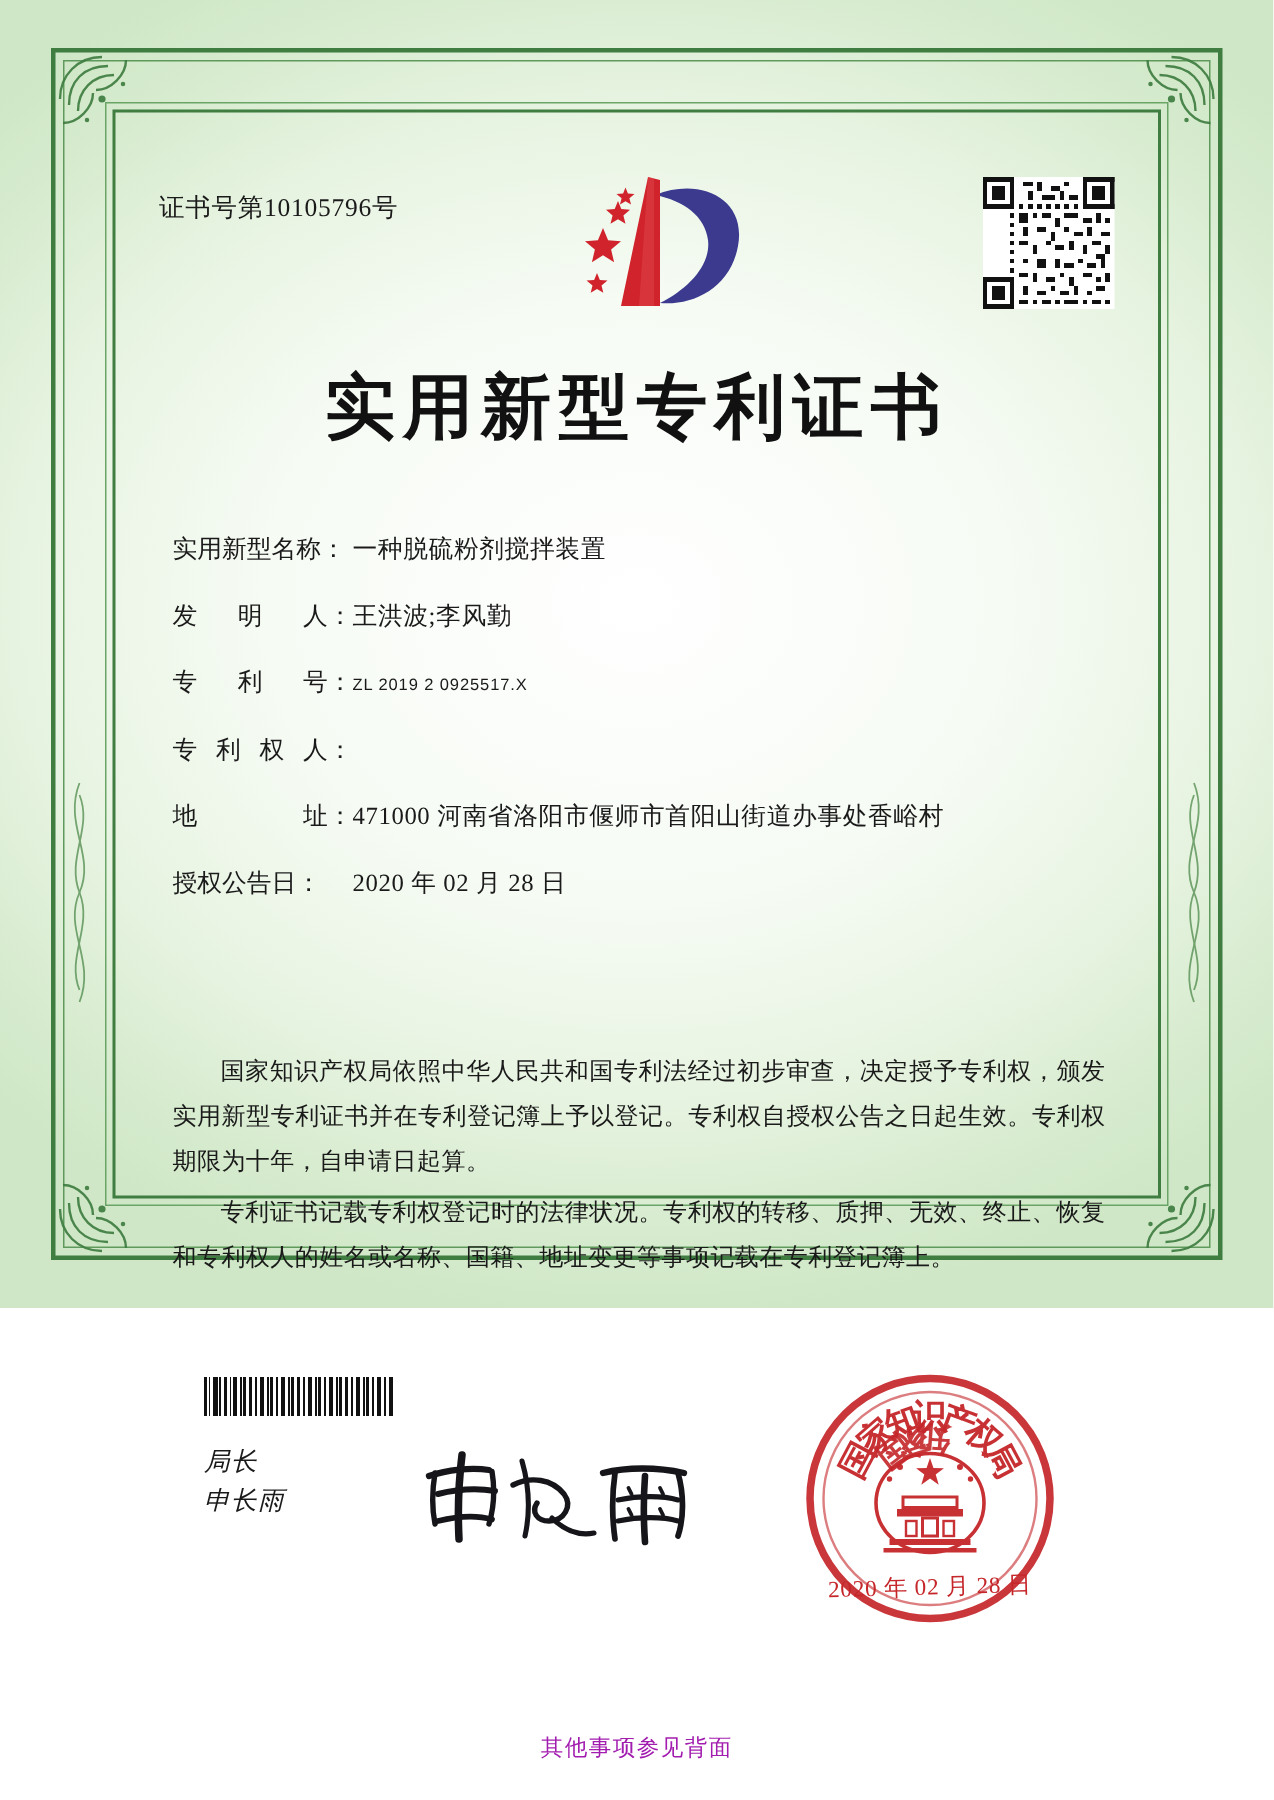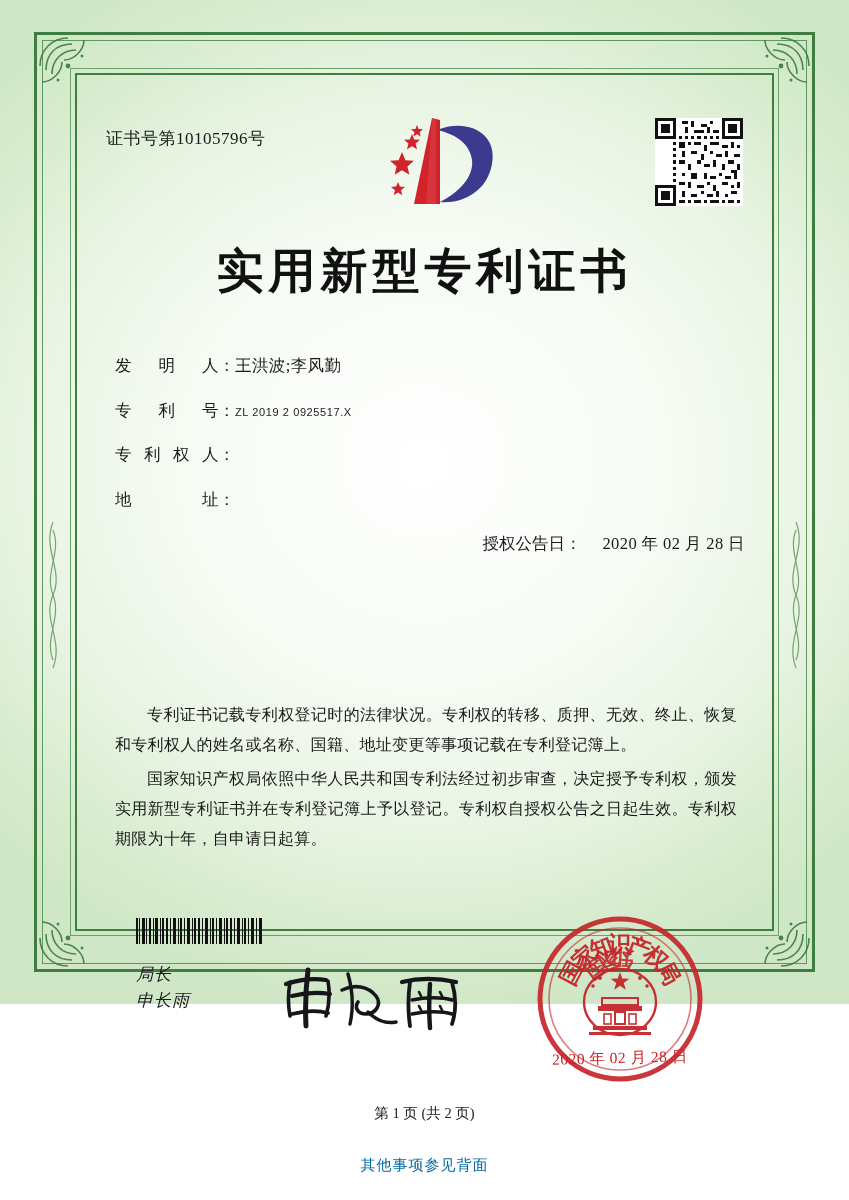--- a/index.html
+++ b/index.html
@@ -14,21 +14,21 @@
     color: #1a1a1a;
     position: relative;
     overflow: hidden;
   }
 
   
   .certificate {
     position: absolute;
     left: 0; top: 0;
     width: 849px;
-    height: 1004px;
+    height: 872px;
     background:
       radial-gradient(ellipse 70% 55% at 50% 46%, #ffffff 0%, #f6fbf4 42%, #e8f4e2 68%, #d8ecd0 86%, #cfe7c6 100%);
   }
 
   
   .border-outer {
     position: absolute;
     left: 34px; top: 32px;
     right: 34px; bottom: 32px;
     border: 3px solid #3f7d41;
@@ -132,21 +132,21 @@
   .field-label.spread span { display: inline-block; }
   .field-value {
     letter-spacing: .4px;
   }
   .field-value.mono {
     font-family: Liberation Sans, sans-serif;
     font-size: 11px;
     letter-spacing: .6px;
   }
   .field-row.dual {
-    justify-content: flex-end;
+    justify-content: flex-start;
   }
   .dual-second {
     margin-left: 52px;
     display: flex;
     align-items: baseline;
   }
   .dual-second .dl {
     margin-right: 6px;
   }
 
@@ -210,21 +210,21 @@
     font-size: 14.5px;
   }
 
   .footnote {
     position: absolute;
     left: 0; right: 0;
     top: 1156px;
     text-align: center;
     font-size: 15px;
     letter-spacing: 1px;
-    color: #0369a1;
+    color: #a21caf;
   }
 </style>
 </head>
 <body>
 
 <div class="certificate">
 
   <div class="border-outer"></div>
   <div class="border-inner"></div>
 
@@ -431,20 +431,24 @@
         <rect x="22" y="16" width="1" height="1"></rect>
           <rect x="25" y="17" width="2" height="1"></rect>
       </g>
     </svg>
   </div>
 
   <div class="title">实用新型专利证书</div>
 
   <div class="fields">
 
+    <div class="field-row">
+      <div class="field-label">实用新型名称：</div>
+      <div class="field-value">一种脱硫粉剂搅拌装置</div>
+    </div>
 
     <div class="field-row">
       <div class="field-label spread">
         <span>发</span>
         <span>明</span>
         <span>人：</span>
       </div>
       <div class="field-value">王洪波;李风勤</div>
     </div>
 
@@ -465,32 +469,33 @@
         <span>权</span>
         <span>人：</span>
       </div>
     </div>
 
     <div class="field-row">
       <div class="field-label spread">
         <span>地</span>
         <span>址：</span>
       </div>
+      <div class="field-value">471000 河南省洛阳市偃师市首阳山街道办事处香峪村</div>
     </div>
 
     <div class="field-row dual">
       <div class="field-label">授权公告日：</div>
       <div class="field-value">2020 年 02 月 28 日</div>
     </div>
 
   </div>
 
   <div class="paragraphs">
+    <p>国家知识产权局依照中华人民共和国专利法经过初步审查，决定授予专利权，颁发实用新型专利证书并在专利登记簿上予以登记。专利权自授权公告之日起生效。专利权期限为十年，自申请日起算。</p>
     <p>专利证书记载专利权登记时的法律状况。专利权的转移、质押、无效、终止、恢复和专利权人的姓名或名称、国籍、地址变更等事项记载在专利登记簿上。</p>
-    <p>国家知识产权局依照中华人民共和国专利法经过初步审查，决定授予专利权，颁发实用新型专利证书并在专利登记簿上予以登记。专利权自授权公告之日起生效。专利权期限为十年，自申请日起算。</p>
   </div>
 
   <div class="barcode">
     <svg viewBox="0 0 126 26" width="126" height="26" shape-rendering="crispEdges" aria-hidden="true">
       <rect width="126" height="26" fill="rgba(255,255,255,0)"></rect>
       <g fill="#111111">
         <rect x="0" y="0" width="2" height="26"></rect>
           <rect x="3" y="0" width="1" height="26"></rect>
         <rect x="6" y="0" width="3" height="26"></rect>
           <rect x="10" y="0" width="1" height="26"></rect>
@@ -605,17 +610,16 @@
         <rect x="77" y="108" width="7" height="10" fill="none" stroke="#c5262a" stroke-width="1.6"></rect>
         <rect x="102" y="108" width="7" height="10" fill="none" stroke="#c5262a" stroke-width="1.6"></rect>
         <rect x="66" y="120" width="54" height="4" fill="#c5262a"></rect>
         <rect x="62" y="126" width="62" height="3" fill="#c5262a"></rect>
       </g>
     </svg>
   </div>
 
   <div class="seal-date">2020 年 02 月 28 日</div>
 
-  <div class="page-no">第 1 页 (共 2 页)</div>
 
 </div>
 
 <div class="footnote">其他事项参见背面</div>
 
 </body></html>

